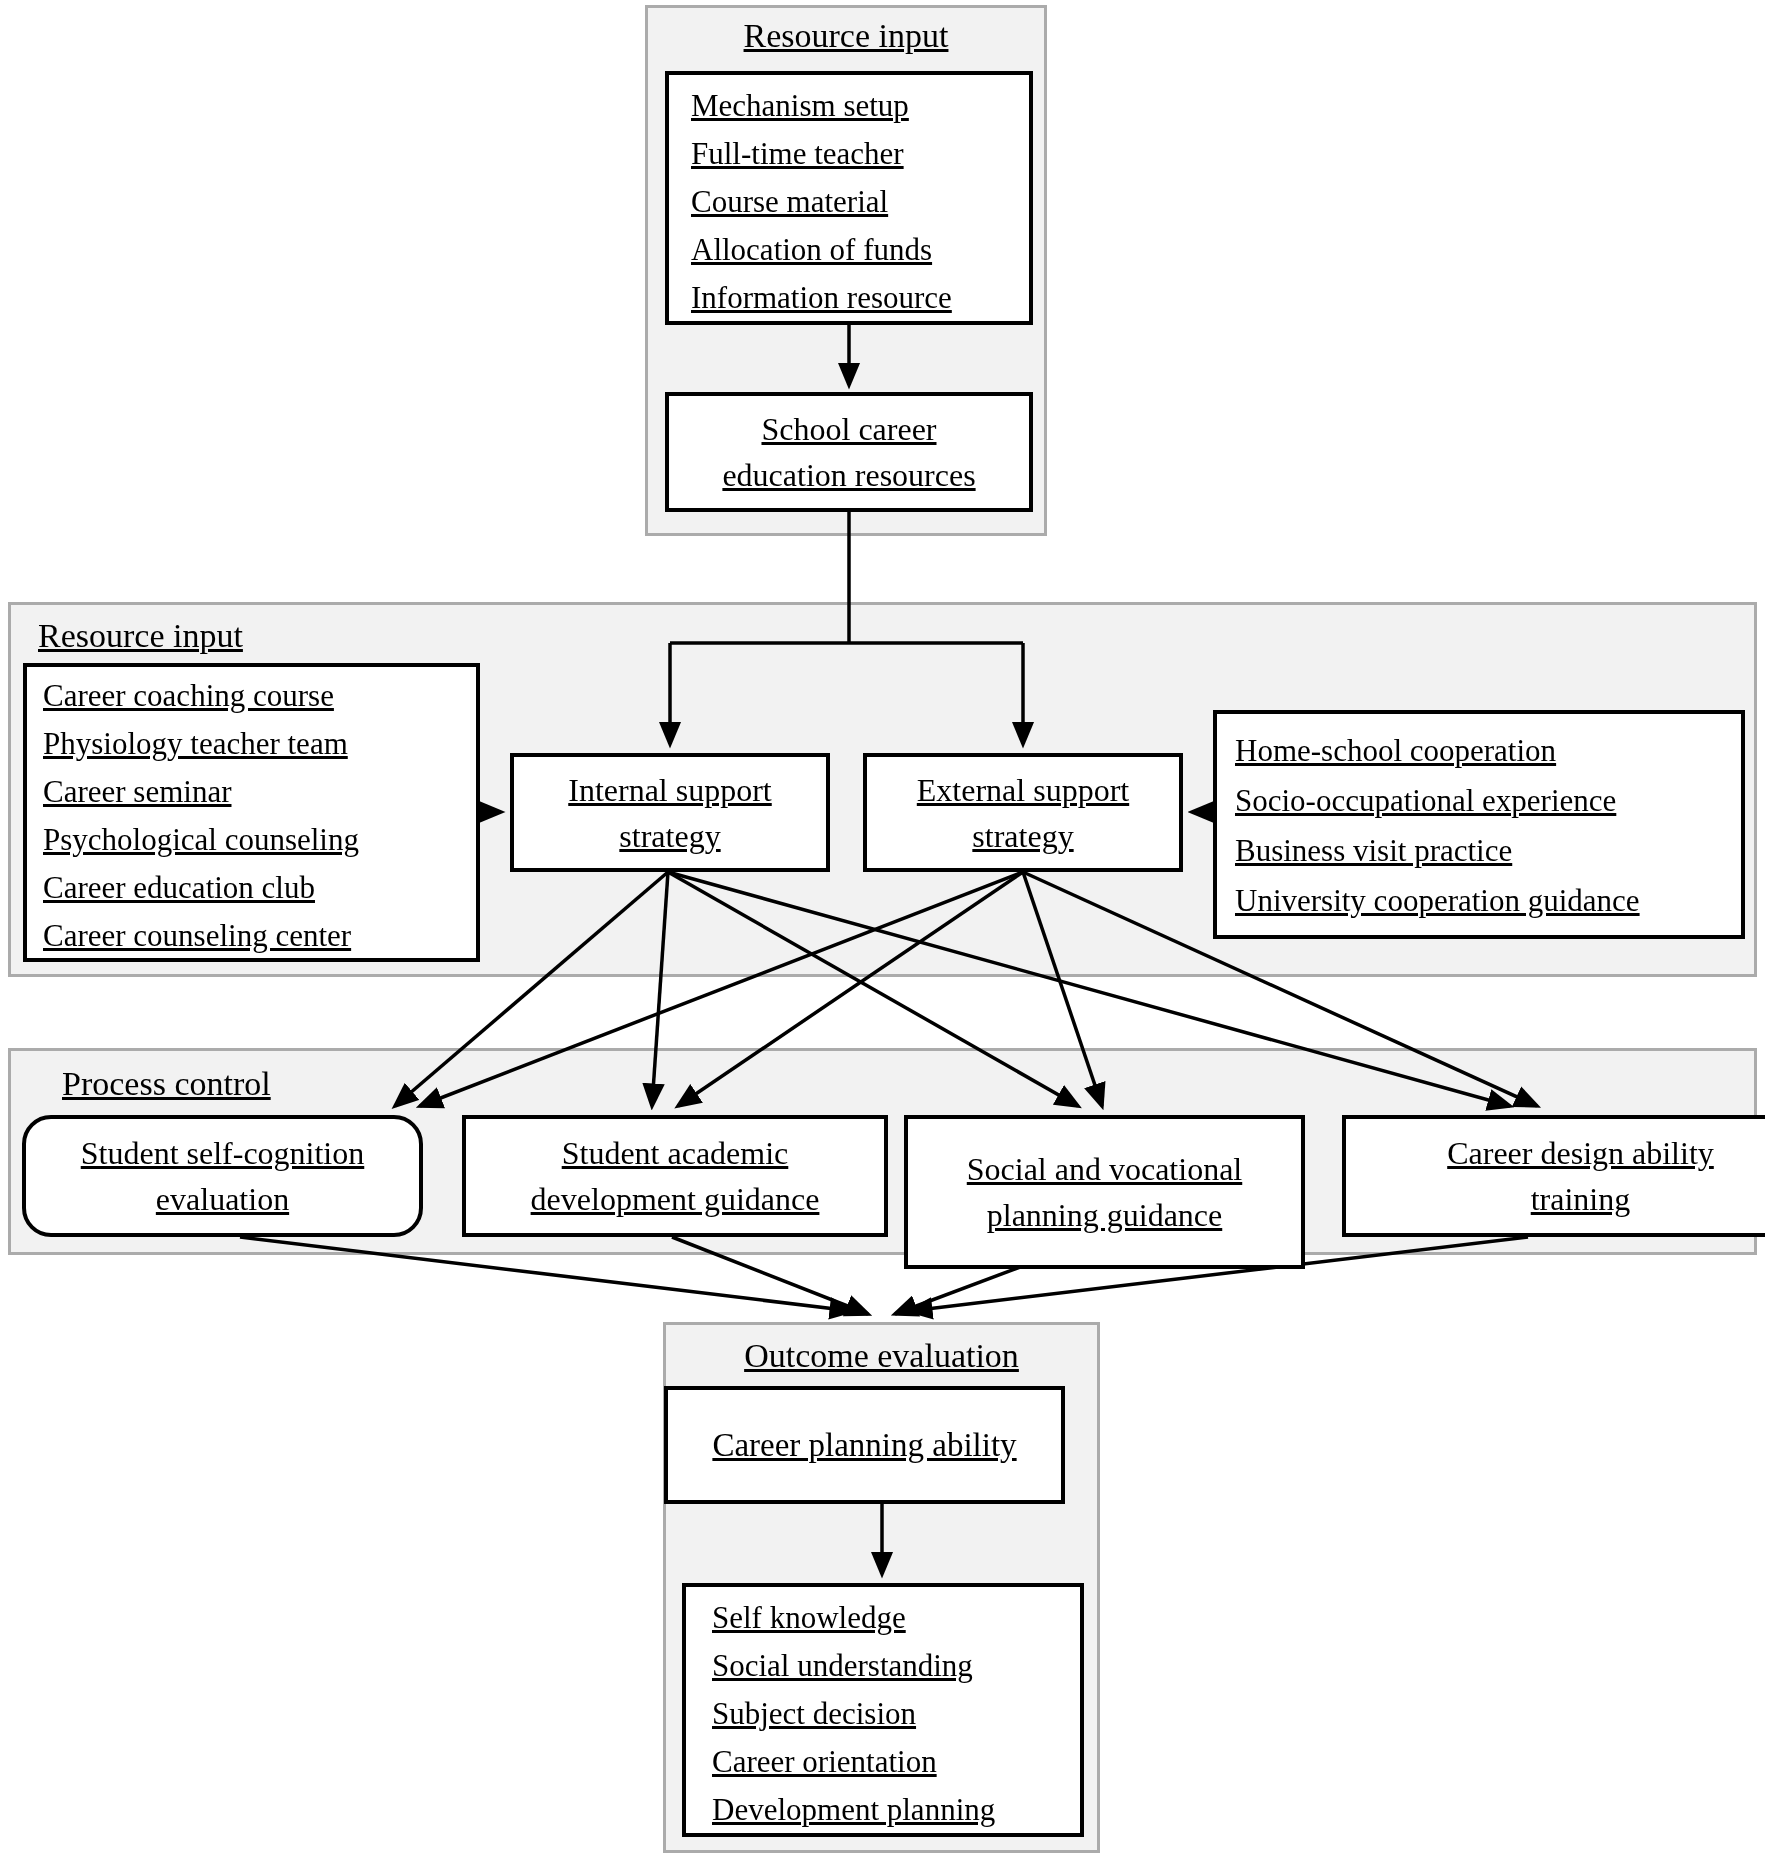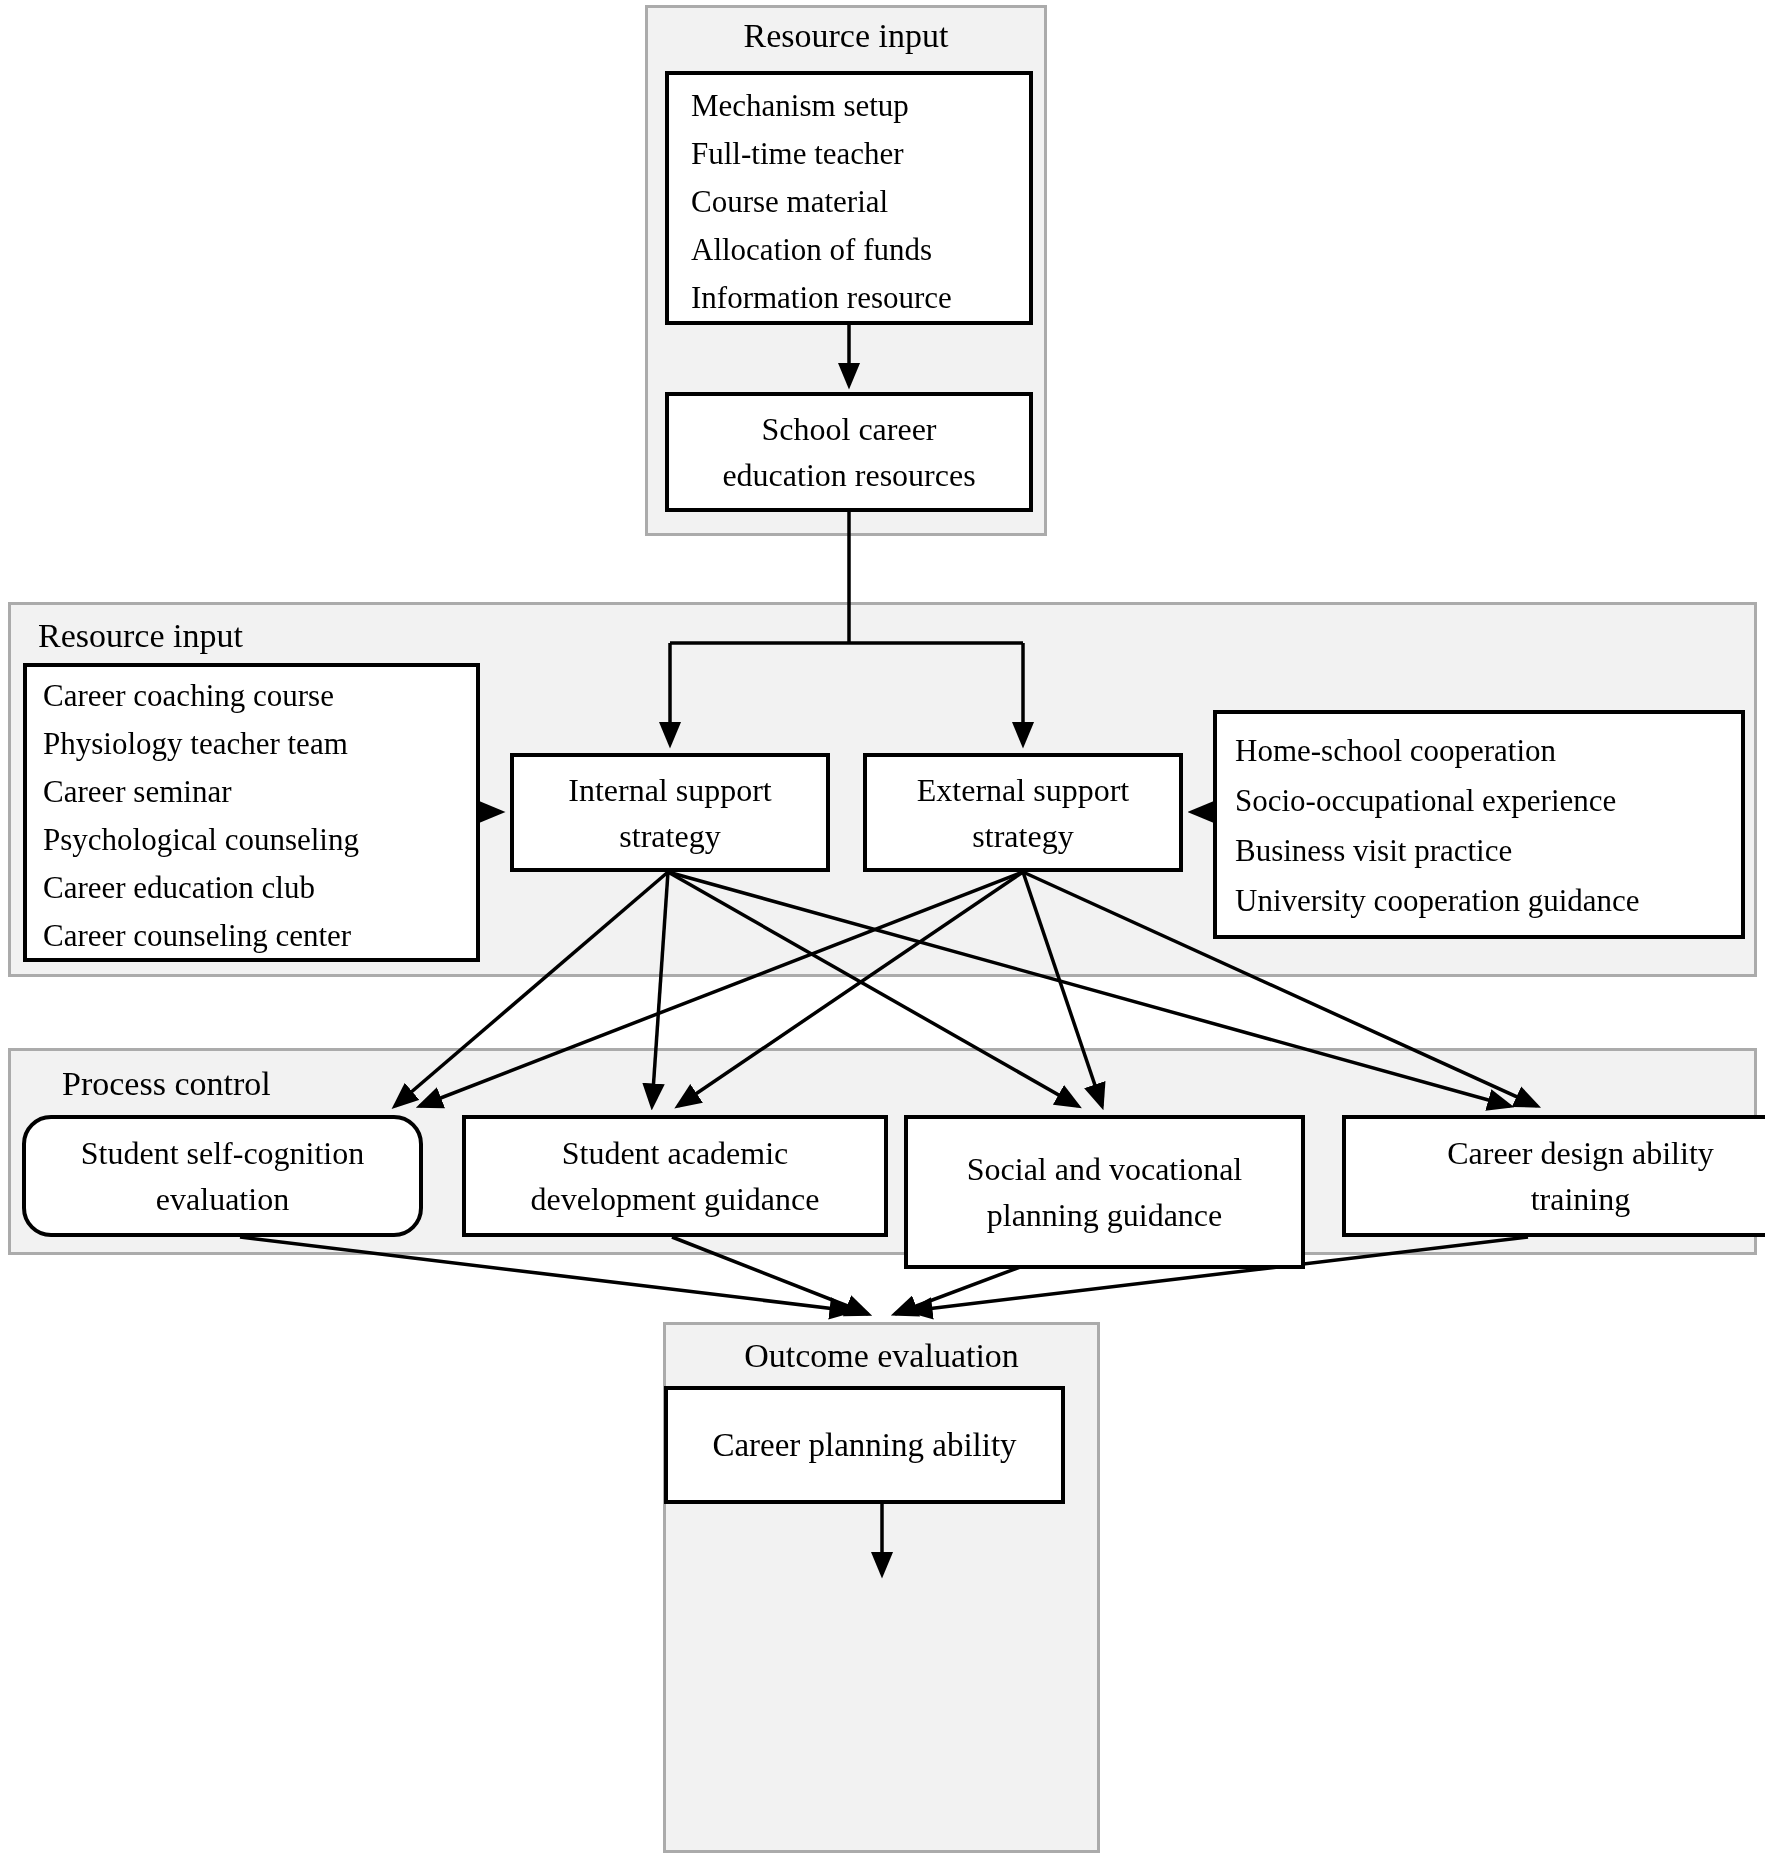--- a/index.html
+++ b/index.html
@@ -6,21 +6,21 @@
   #stage{position:relative;width:1765px;height:1860px;background:#ffffff;overflow:hidden;
          font-family:"Liberation Serif","DejaVu Serif",serif;color:#000;}
   .panel{position:absolute;background:#f2f2f2;border:3px solid #ababab;box-sizing:border-box;}
   .ptitle{position:absolute;font-size:34px;line-height:44px;white-space:nowrap;}
   .ptitle.centered{text-align:center;}
   .box{position:absolute;background:#ffffff;border:4px solid #000;box-sizing:border-box;}
   .list{font-size:31px;line-height:48px;white-space:pre-line;}
   .center{display:flex;align-items:center;justify-content:center;text-align:center;
           font-size:32px;line-height:46px;white-space:pre-line;}
   svg.wires{position:absolute;left:0;top:0;z-index:5;}
-  .box,.ptitle{z-index:10;}
+  .box,.ptitle{z-index:10;text-decoration:underline;}
 </style>
 </head>
 <body>
 
 <div id="stage">
 
   <div class="panel" style="left:645px;top:5px;width:402px;height:531px;"></div>
   <div class="panel" style="left:8px;top:602px;width:1749px;height:375px;"></div>
   <div class="panel" style="left:8px;top:1048px;width:1749px;height:207px;"></div>
   <div class="panel" style="left:663px;top:1322px;width:437px;height:531px;"></div>
@@ -89,14 +89,19 @@
 evaluation</div>
   <div class="box center" style="left:462px;top:1115px;width:426px;height:122px;">Student academic
 development guidance</div>
   <div class="box center" style="left:904px;top:1115px;width:401px;height:154px;">Social and vocational
 planning guidance</div>
   <div class="box center" style="left:1342px;top:1115px;width:477px;height:122px;">Career design ability
 training</div>
 
   <div class="ptitle centered" style="left:663px;top:1334px;width:437px;">Outcome evaluation</div>
   <div class="box center" style="left:664px;top:1386px;width:401px;height:118px;font-size:33px;">Career planning ability</div>
+  <div class="box list" style="left:682px;top:1583px;width:402px;height:254px;padding:7px 8px 0 26px;">Self knowledge
+Social understanding
+Subject decision
+Career orientation
+Development planning</div>
 
 </div>
 
 </body></html>

